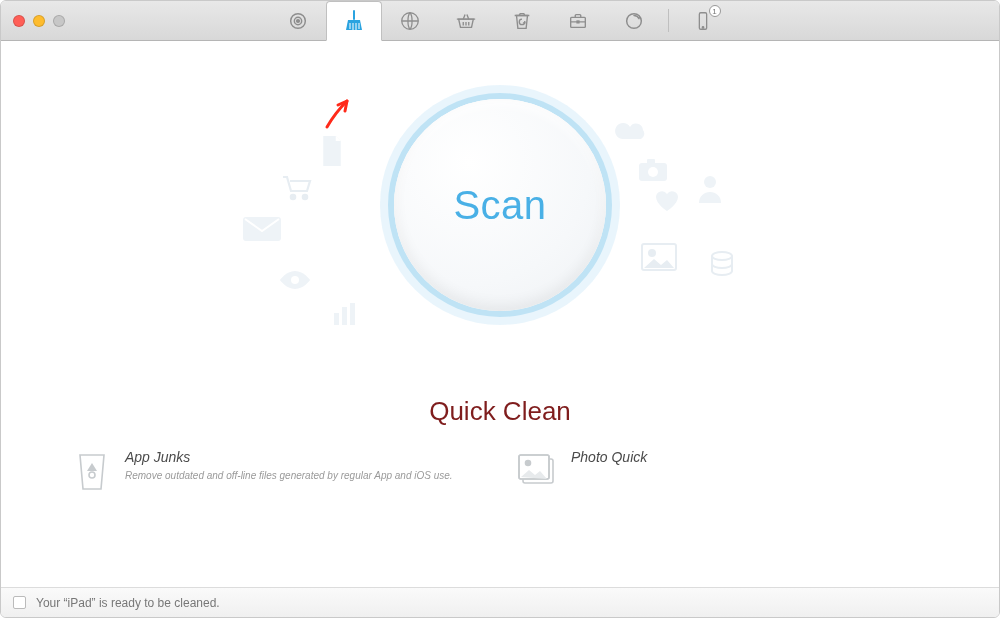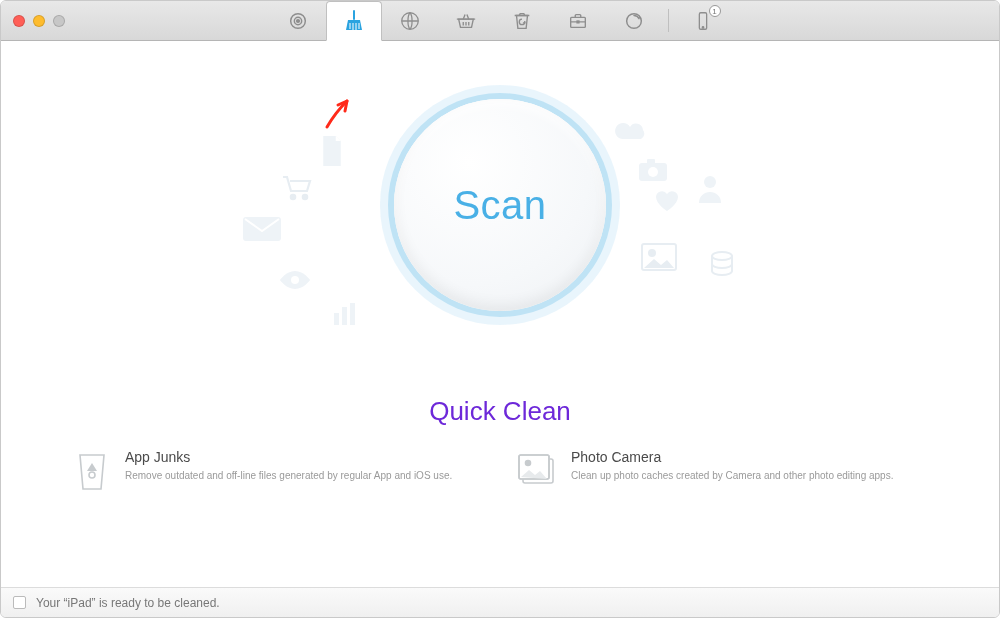--- a/index.html
+++ b/index.html
@@ -128,30 +128,31 @@
       color: #49b0e6;
       letter-spacing: 0.5px;
     }
 
     .section-title {
       position: absolute;
       left: 50%; top: 355px;
       transform: translateX(-50%);
       font-size: 26px;
       font-weight: 300;
-      color: #6d28d9;
+      color: #7f1d1d;
     }
 
     .cards {
       position: absolute;
       left: 0; right: 0;
       top: 408px;
       display: flex;
       padding: 0 70px;
       gap: 30px;
+      font-style: italic;
     }
     .card {
       flex: 1;
       display: flex;
       gap: 12px;
     }
     .card-icon {
       flex: 0 0 42px;
       height: 42px;
       display: flex;
@@ -406,22 +407,21 @@
         <div class="card-icon">
           <svg width="44" height="40" viewBox="0 0 44 40" fill="none" stroke="#c7cbce" stroke-width="1.6">
             <rect x="8" y="10" width="30" height="24" rx="2"></rect>
             <rect x="4" y="6" width="30" height="24" rx="2" fill="#fff"></rect>
             <rect x="4" y="6" width="30" height="24" rx="2"></rect>
             <circle cx="13" cy="14" r="2.5" fill="#c7cbce"></circle>
             <path d="M6 28l8-7 6 5 5-4 7 8" fill="#e7eaec" stroke="none"></path>
           </svg>
         </div>
         <div class="card-body">
-          <div class="card-title">Photo Camera</div>
-          <div class="card-desc">Clean up photo caches created by Camera and other photo editing apps.</div>
+          <div class="card-title">Photo Quick</div>
         </div>
       </div>
 
 
     </div>
 
     <div class="arrow">
       <svg width="40" height="40" viewBox="0 0 40 40">
         <path d="M6 34 Q 14 20 26 8" stroke="#ff2a1a" stroke-width="3" fill="none" stroke-linecap="round"></path>
         <path d="M26 8 L18 10 L26 8 L25 17 Z" fill="#ff2a1a"></path>

